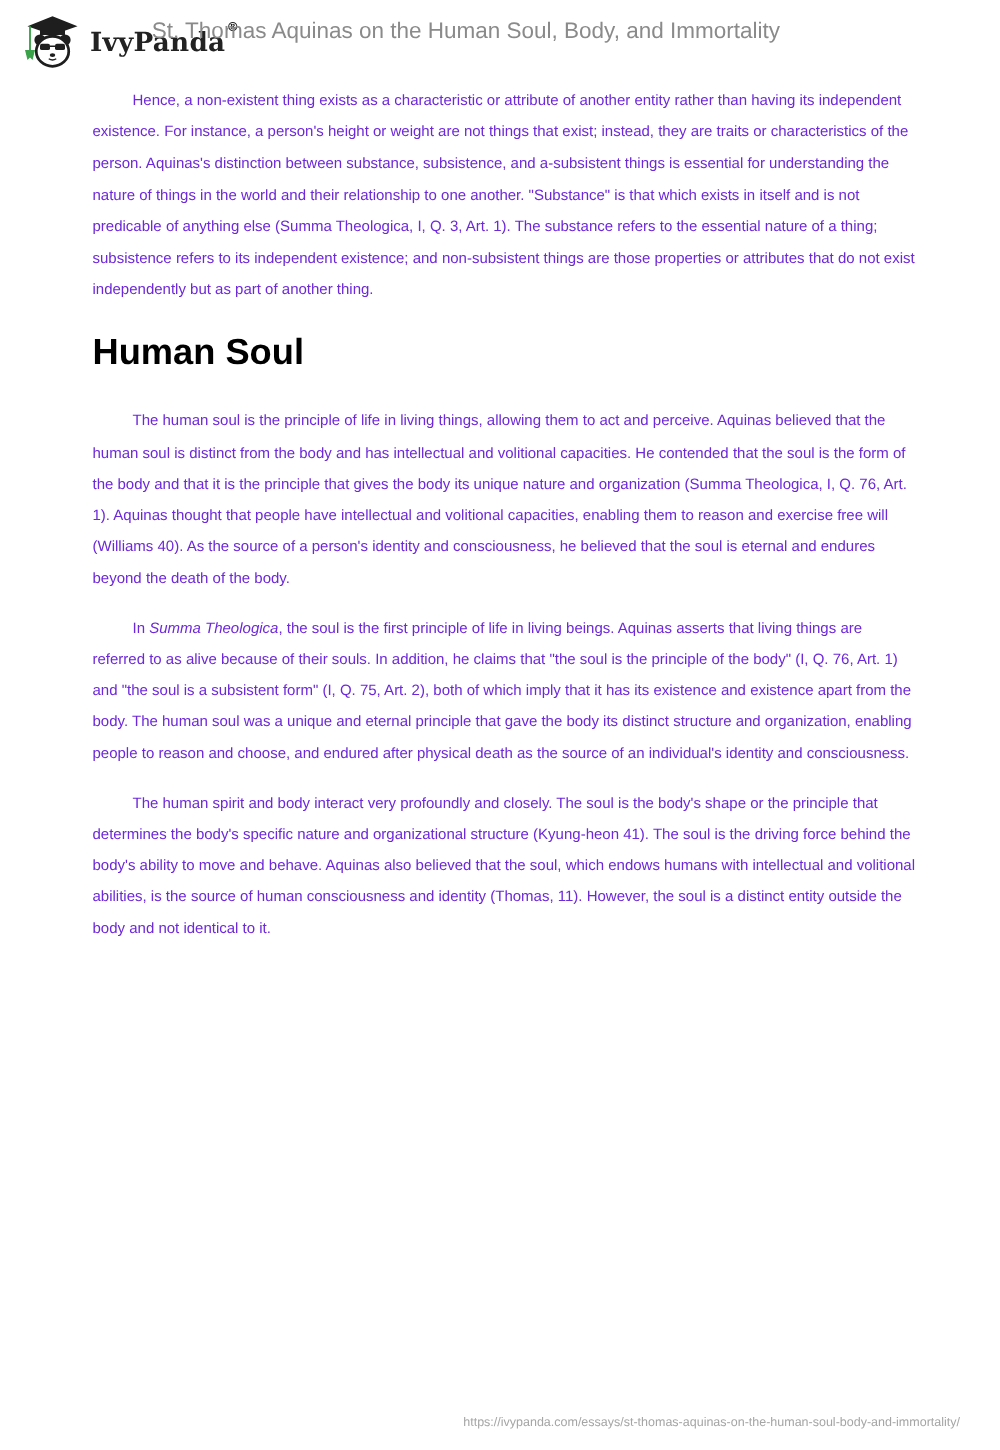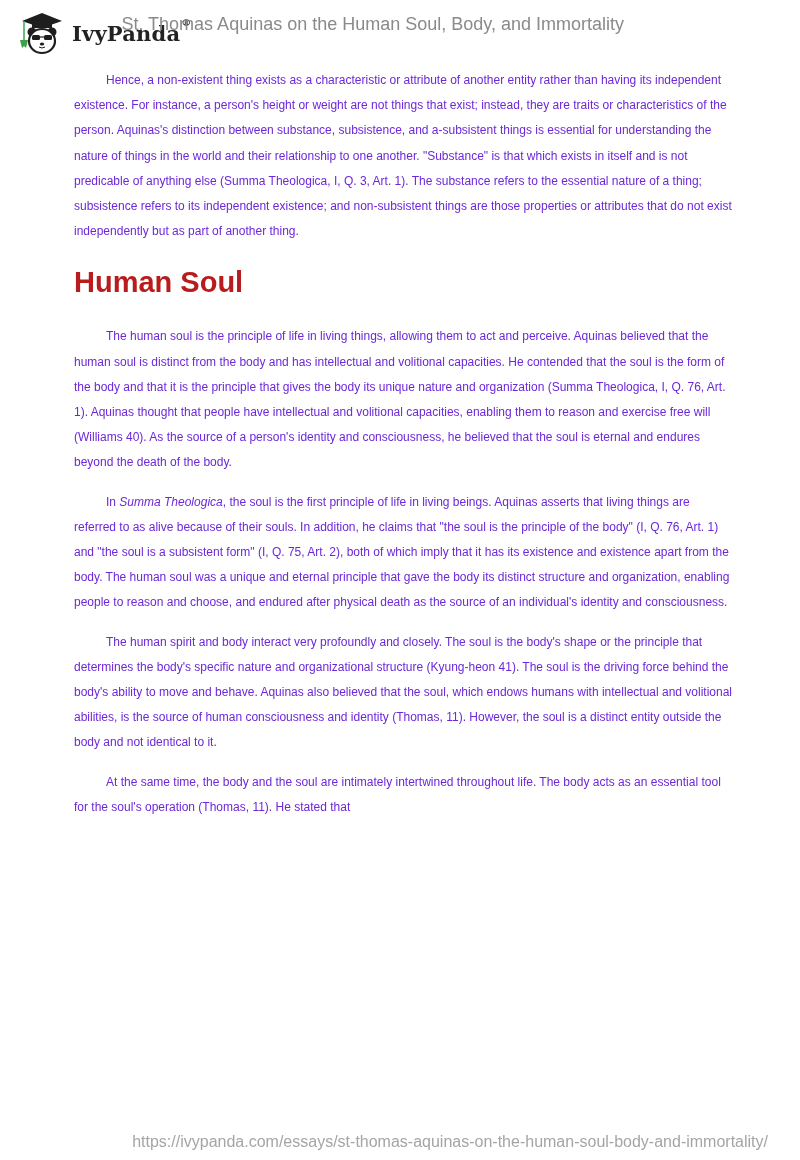--- a/index.html
+++ b/index.html
@@ -62,28 +62,28 @@
       line-height: 25.2px;
       margin: 0 0 14px 0;
       text-indent: 32px;
       color: #6d28d9;
     }
     .para em { font-style: italic; }
     .section-heading {
       font-size: 29px;
       font-weight: bold;
       margin: 20px 0 24px 0;
-      color: #b91c1c;
+      color: #000000;
       line-height: 36px;
     }
     .footer-url {
       position: absolute;
       right: 32px;
       top: 1133px;
-      font-size: 16px;
+      font-size: 10px;
       color: #a5a5a5;
     }
   </style>
 </head>
 <body>
 
 <div class="header">
   <div class="logo">
     <svg width="48" height="46" viewBox="0 0 48 46">
 
@@ -113,16 +113,15 @@
   <p class="para">Hence, a non-existent thing exists as a characteristic or attribute of another entity rather than having its independent existence. For instance, a person's height or weight are not things that exist; instead, they are traits or characteristics of the person. Aquinas's distinction between substance, subsistence, and a-subsistent things is essential for understanding the nature of things in the world and their relationship to one another. "Substance" is that which exists in itself and is not predicable of anything else (Summa Theologica, I, Q. 3, Art. 1). The substance refers to the essential nature of a thing; subsistence refers to its independent existence; and non-subsistent things are those properties or attributes that do not exist independently but as part of another thing.</p>
 
   <h2 class="section-heading">Human Soul</h2>
 
   <p class="para">The human soul is the principle of life in living things, allowing them to act and perceive. Aquinas believed that the human soul is distinct from the body and has intellectual and volitional capacities. He contended that the soul is the form of the body and that it is the principle that gives the body its unique nature and organization (Summa Theologica, I, Q. 76, Art. 1). Aquinas thought that people have intellectual and volitional capacities, enabling them to reason and exercise free will (Williams 40). As the source of a person's identity and consciousness, he believed that the soul is eternal and endures beyond the death of the body.</p>
 
   <p class="para"><span>In </span><em>Summa Theologica</em><span>, the soul is the first principle of life in living beings. Aquinas asserts that living things are referred to as alive because of their souls. In addition, he claims that "the soul is the principle of the body" (I, Q. 76, Art. 1) and "the soul is a subsistent form" (I, Q. 75, Art. 2), both of which imply that it has its existence and existence apart from the body. The human soul was a unique and eternal principle that gave the body its distinct structure and organization, enabling people to reason and choose, and endured after physical death as the source of an individual's identity and consciousness.</span></p>
 
   <p class="para">The human spirit and body interact very profoundly and closely. The soul is the body's shape or the principle that determines the body's specific nature and organizational structure (Kyung-heon 41). The soul is the driving force behind the body's ability to move and behave. Aquinas also believed that the soul, which endows humans with intellectual and volitional abilities, is the source of human consciousness and identity (Thomas, 11). However, the soul is a distinct entity outside the body and not identical to it.</p>
 
-  <p class="para">At the same time, the body and the soul are intimately intertwined throughout life. The body acts as an essential tool for the soul's operation (Thomas, 11). He stated that</p>
 </div>
 
 <div class="footer-url">https://ivypanda.com/essays/st-thomas-aquinas-on-the-human-soul-body-and-immortality/</div>
 
 </body></html>

